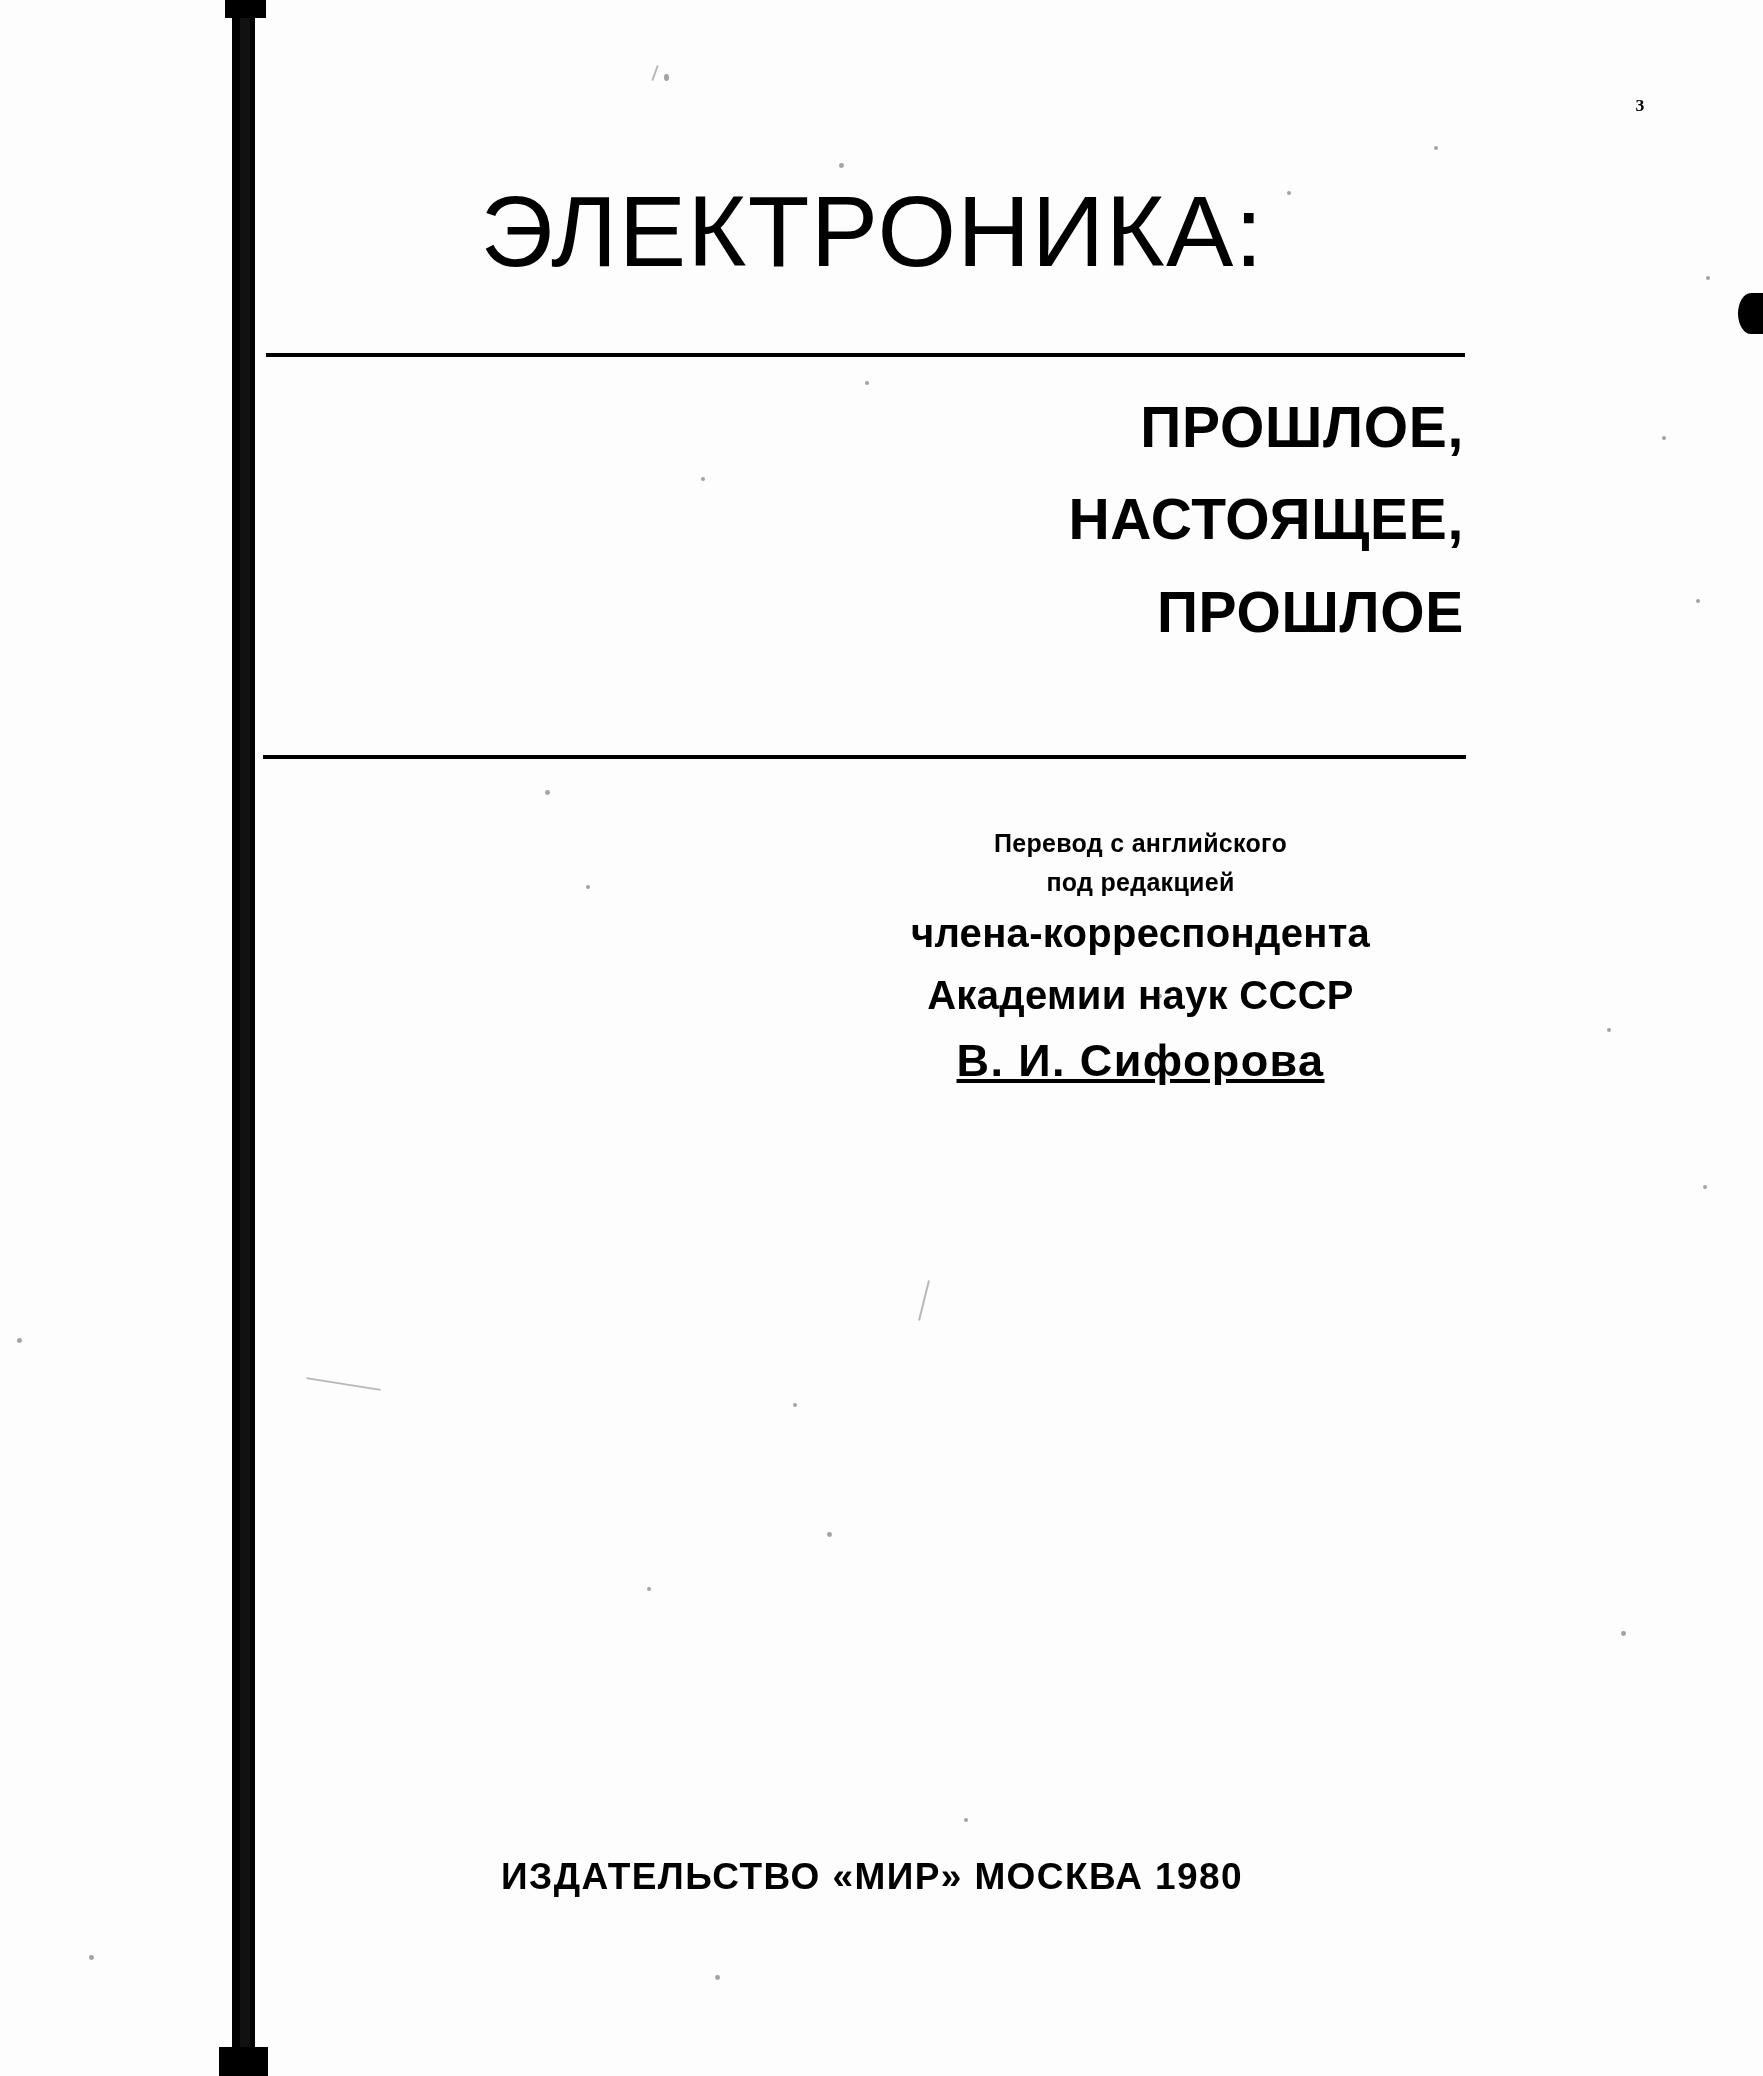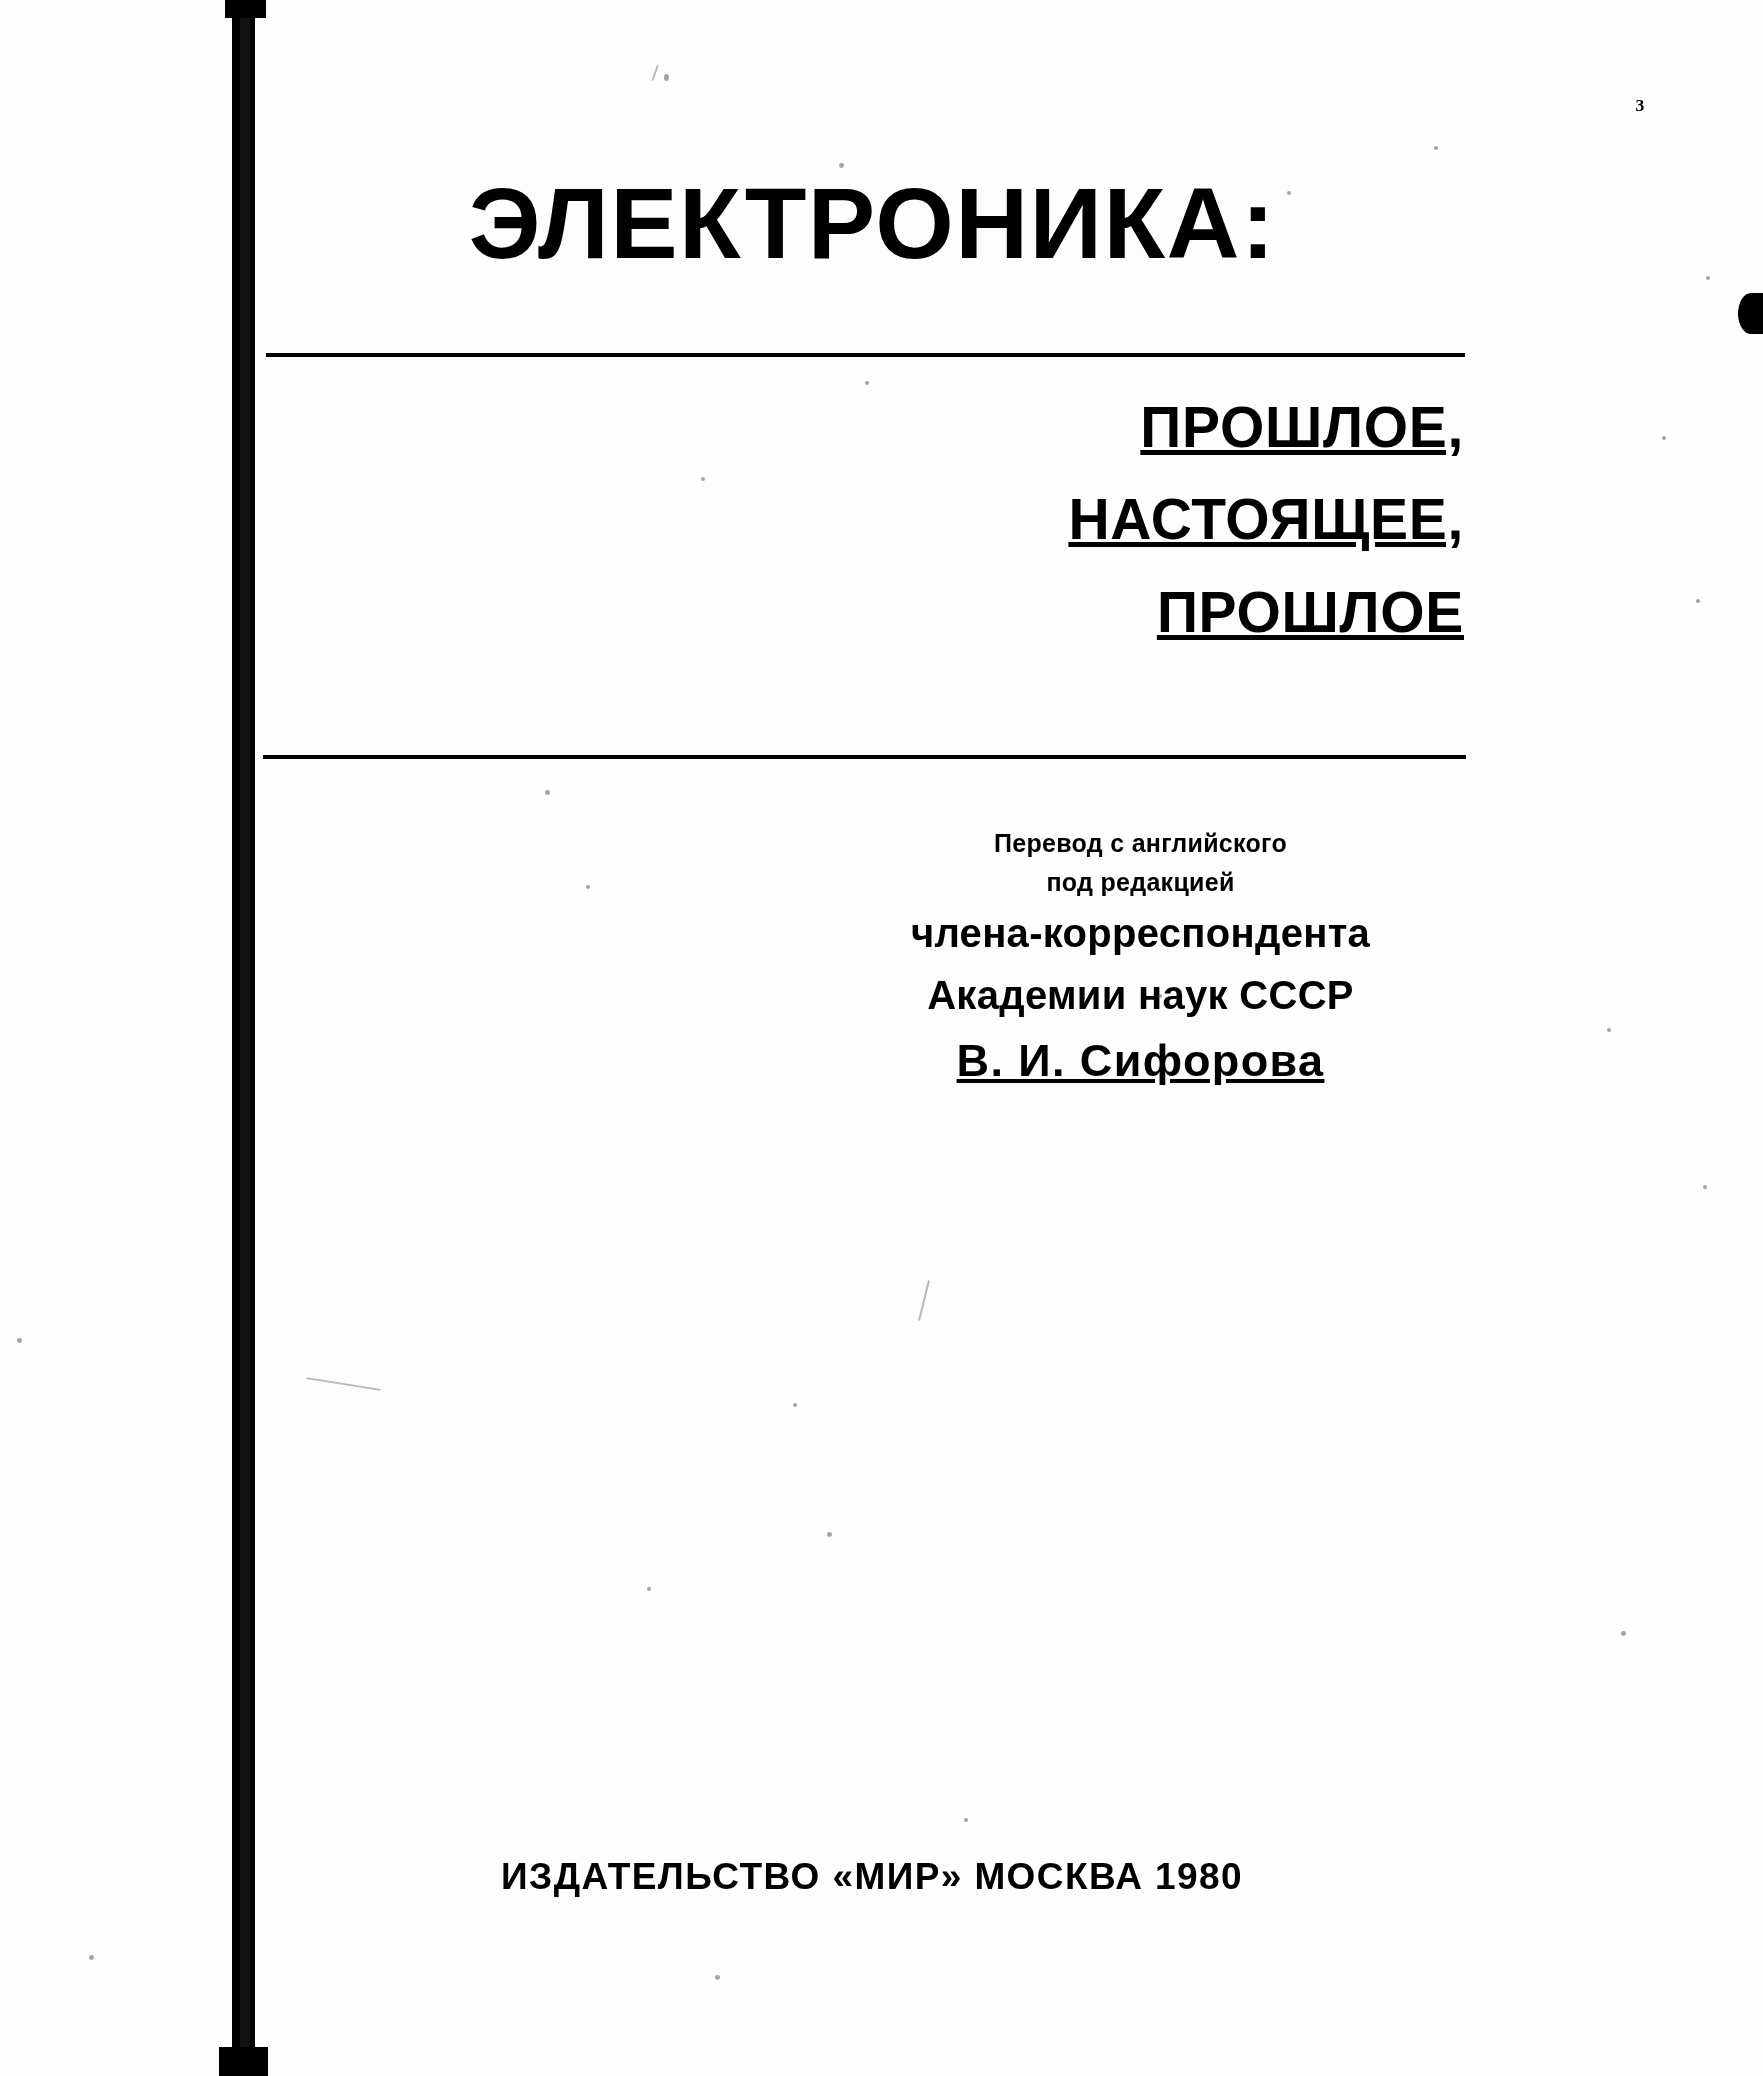--- a/index.html
+++ b/index.html
@@ -78,25 +78,25 @@
 
   
   .title-block {
     position: absolute;
     left: 266px;
     top: 170px;
     width: 1199px;
   }
   .main-title {
     font-size: 101px;
-    font-weight: bold;
+    font-weight: normal;
     letter-spacing: 1.4px;
     line-height: 1.05;
     text-align: center;
-    margin: 0;
+    margin: 8px;
     padding-left: 13.6px;
   }
 
   .rule {
     position: absolute;
     background: #000;
     height: 4.1px;
   }
   .rule-top {
     left: 266px;
@@ -110,21 +110,20 @@
   }
 
   
   .subtitle-block {
     position: absolute;
     left: 613px;
     top: 381px;
     width: 851px;
     text-align: right;
     padding-right: 6.8px;
-    text-decoration: underline;
   }
   .subtitle-line {
     font-size: 57px;
     font-weight: bold;
     letter-spacing: 0.7px;
     line-height: 1.62;
     margin: 0;
   }
 
   

